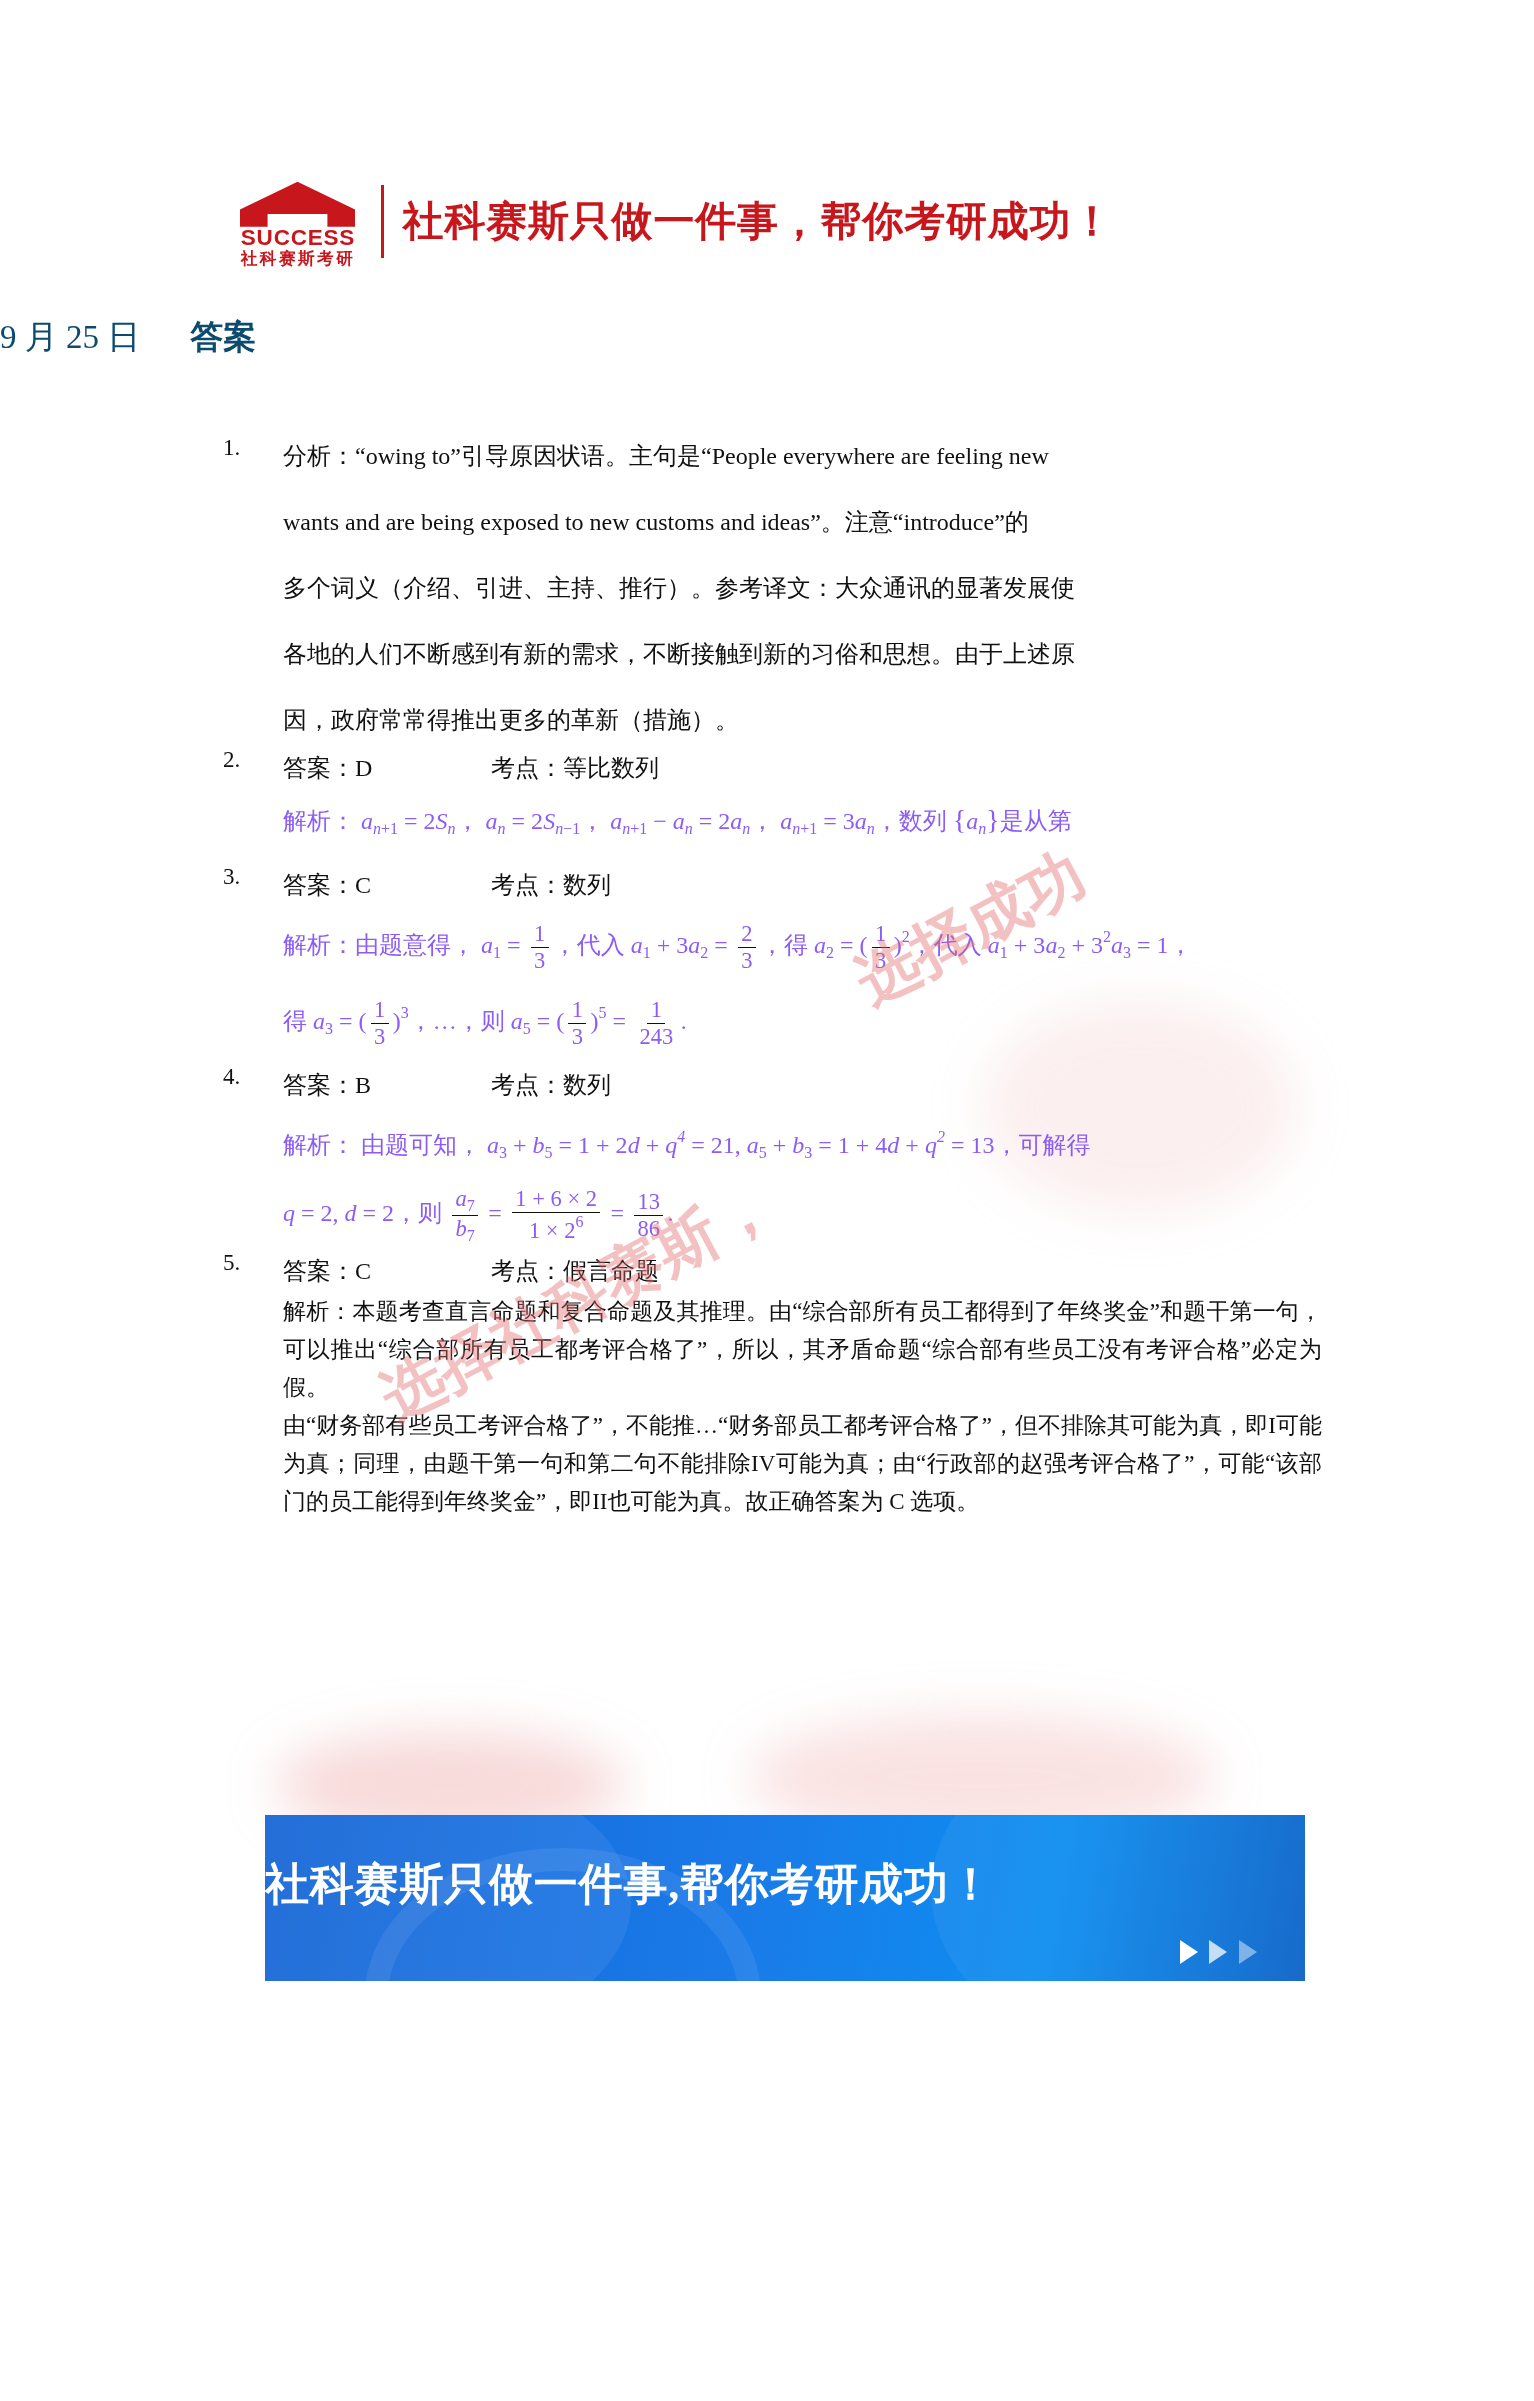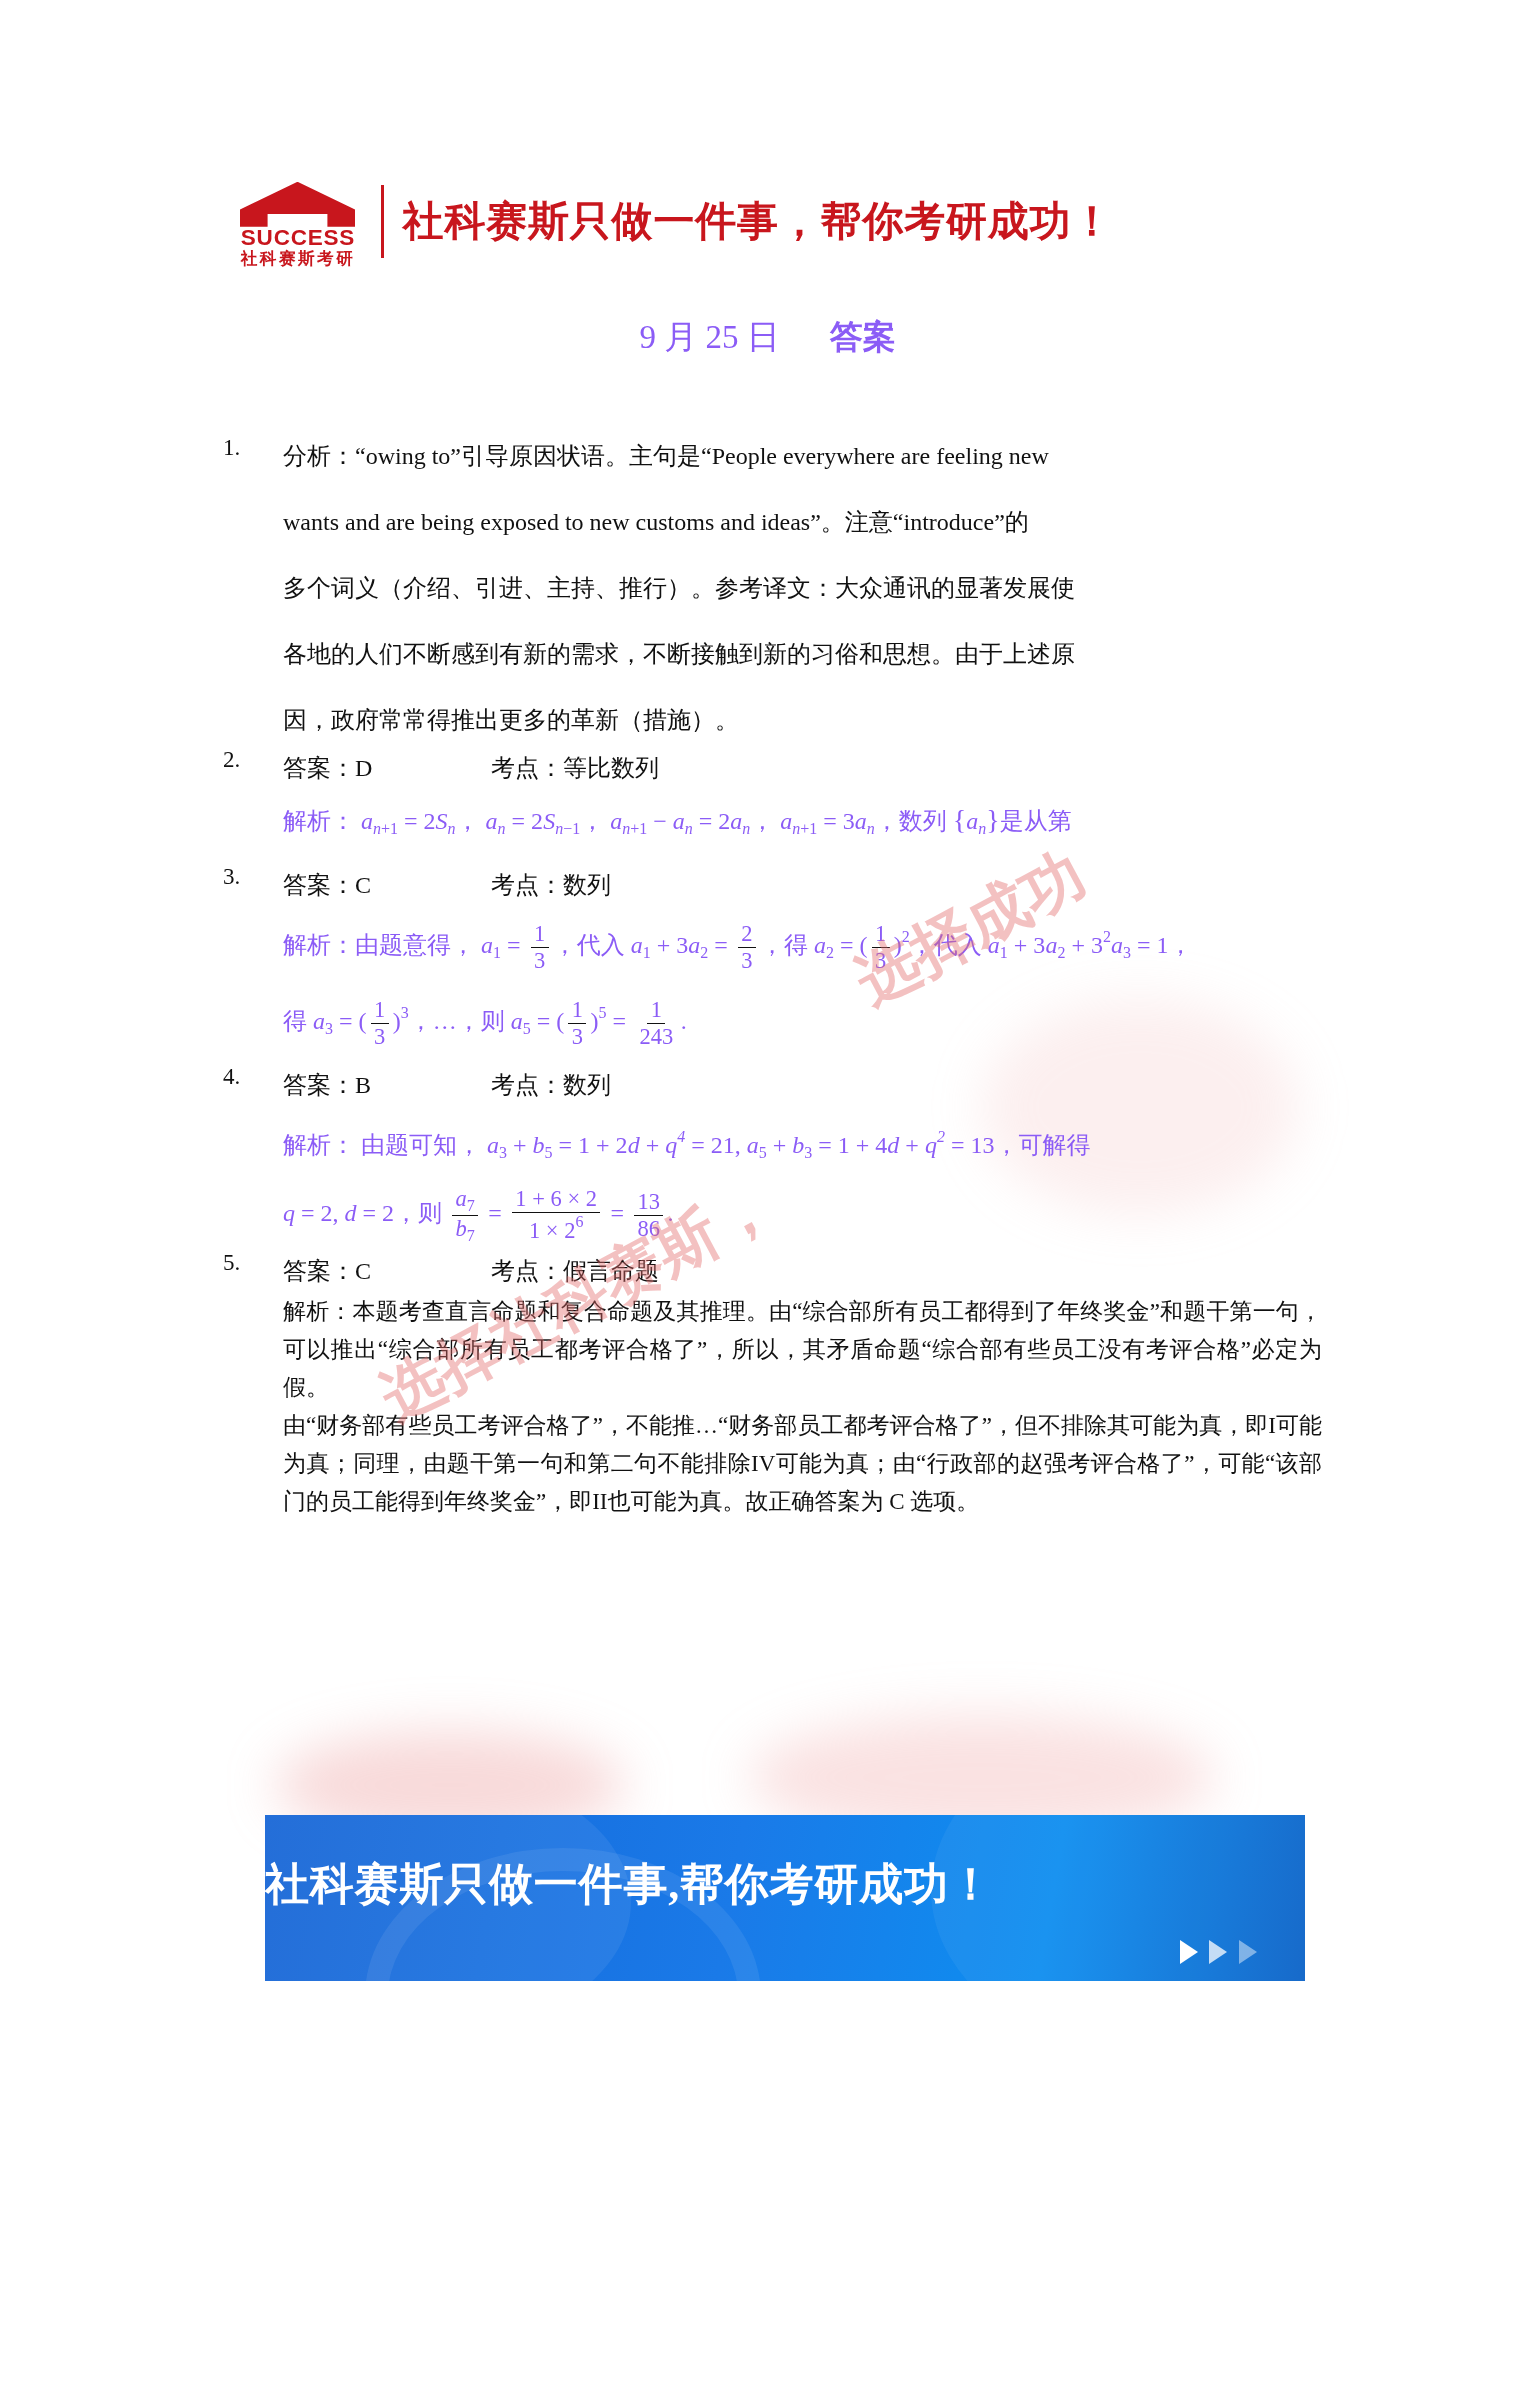--- a/index.html
+++ b/index.html
@@ -87,24 +87,24 @@
     letter-spacing: 0.8px;
     white-space: nowrap;
   }
 
   
   .doc-title {
     position: absolute;
     left: 0;
     top: 315px;
     width: 1535px;
-    text-align: center;
+    text-align: left;
     font-family: "Liberation Serif", serif;
     font-size: 33px;
-    color: #8b5cf6;
+    color: #0c4a6e;
   }
   .doc-title .gap { display: inline-block; width: 50px; }
   .doc-title .ans {
     font-family: "Liberation Sans", sans-serif;
     font-weight: bold;
     font-size: 33px;
   }
 
   
   .content {

